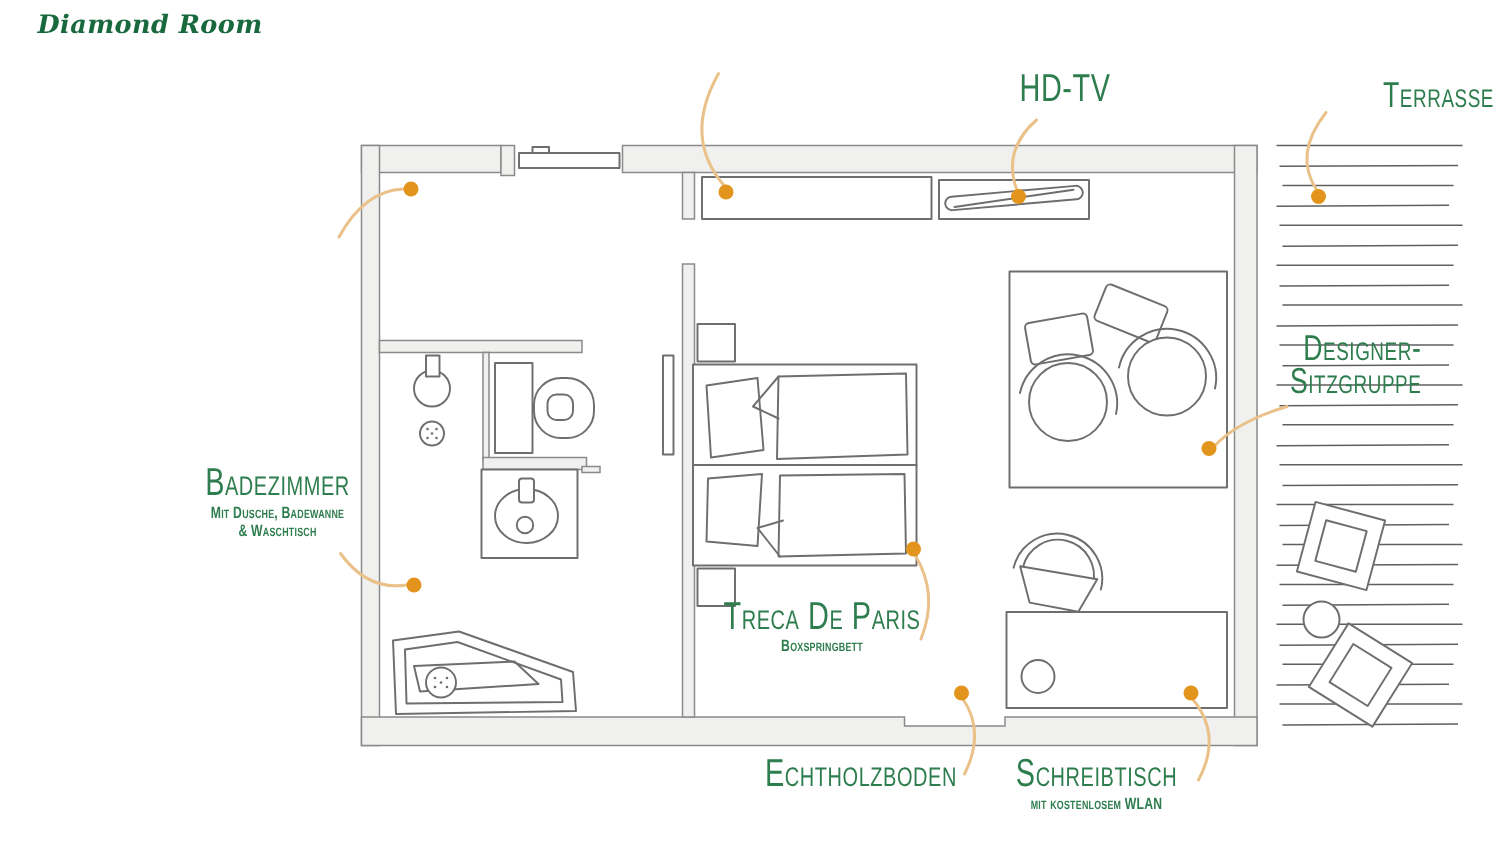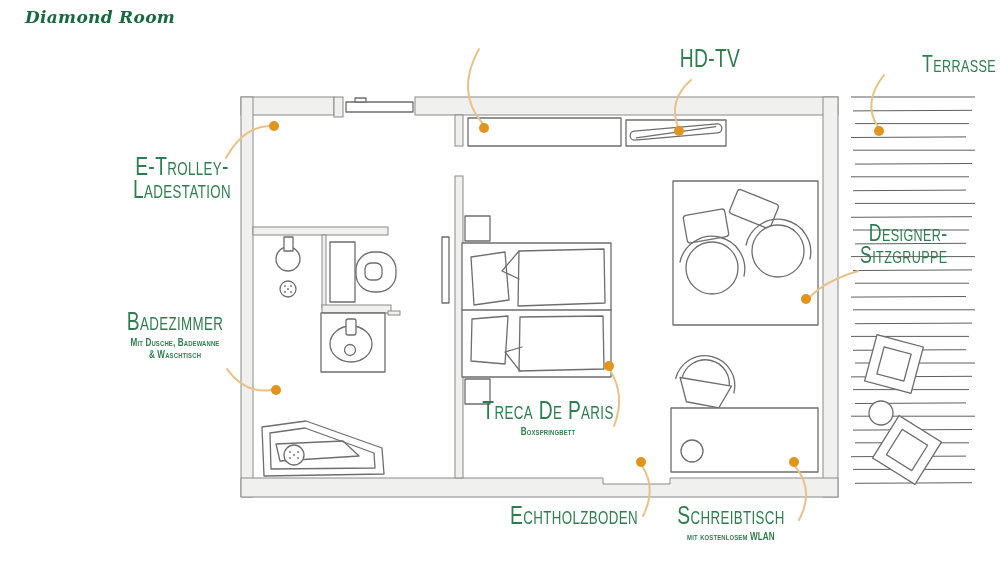--- a/index.html
+++ b/index.html
@@ -210,31 +210,27 @@
 
 
   <div class="lbl" style="left:697px;top:47px;">
     <span class="tx">HD-TV</span>
   </div>
 
   <div class="lbl sm" style="left:946px;top:53px;">
     <span class="tx">Terrasse</span>
   </div>
 
-  <div class="lbl" style="left:169px;top:155px;">
-    <span class="tx"><span>E-Trolley-</span><br>
-    <span>Ladestation</span></span>
-  </div>
 
   <div class="lbl sm left-align" style="left:847px;top:222px;">
     <span class="tx"><span>Designer-</span><br>
     <span>Sitzgruppe</span></span>
   </div>
 
-  <div class="lbl" style="left:162px;top:310px;">
+  <div class="lbl" style="left:172px;top:310px;">
     <span class="tx"><span>Badezimmer</span>
     <span class="sub">Mit Dusche, Badewanne</span>
     <span class="sub" style="margin-top:0;">&amp; Waschtisch</span></span>
   </div>
 
   <div class="lbl" style="left:535px;top:399px;">
     <span class="tx"><span>Treca De Paris</span>
     <span class="sub">Boxspringbett</span></span>
   </div>
 

